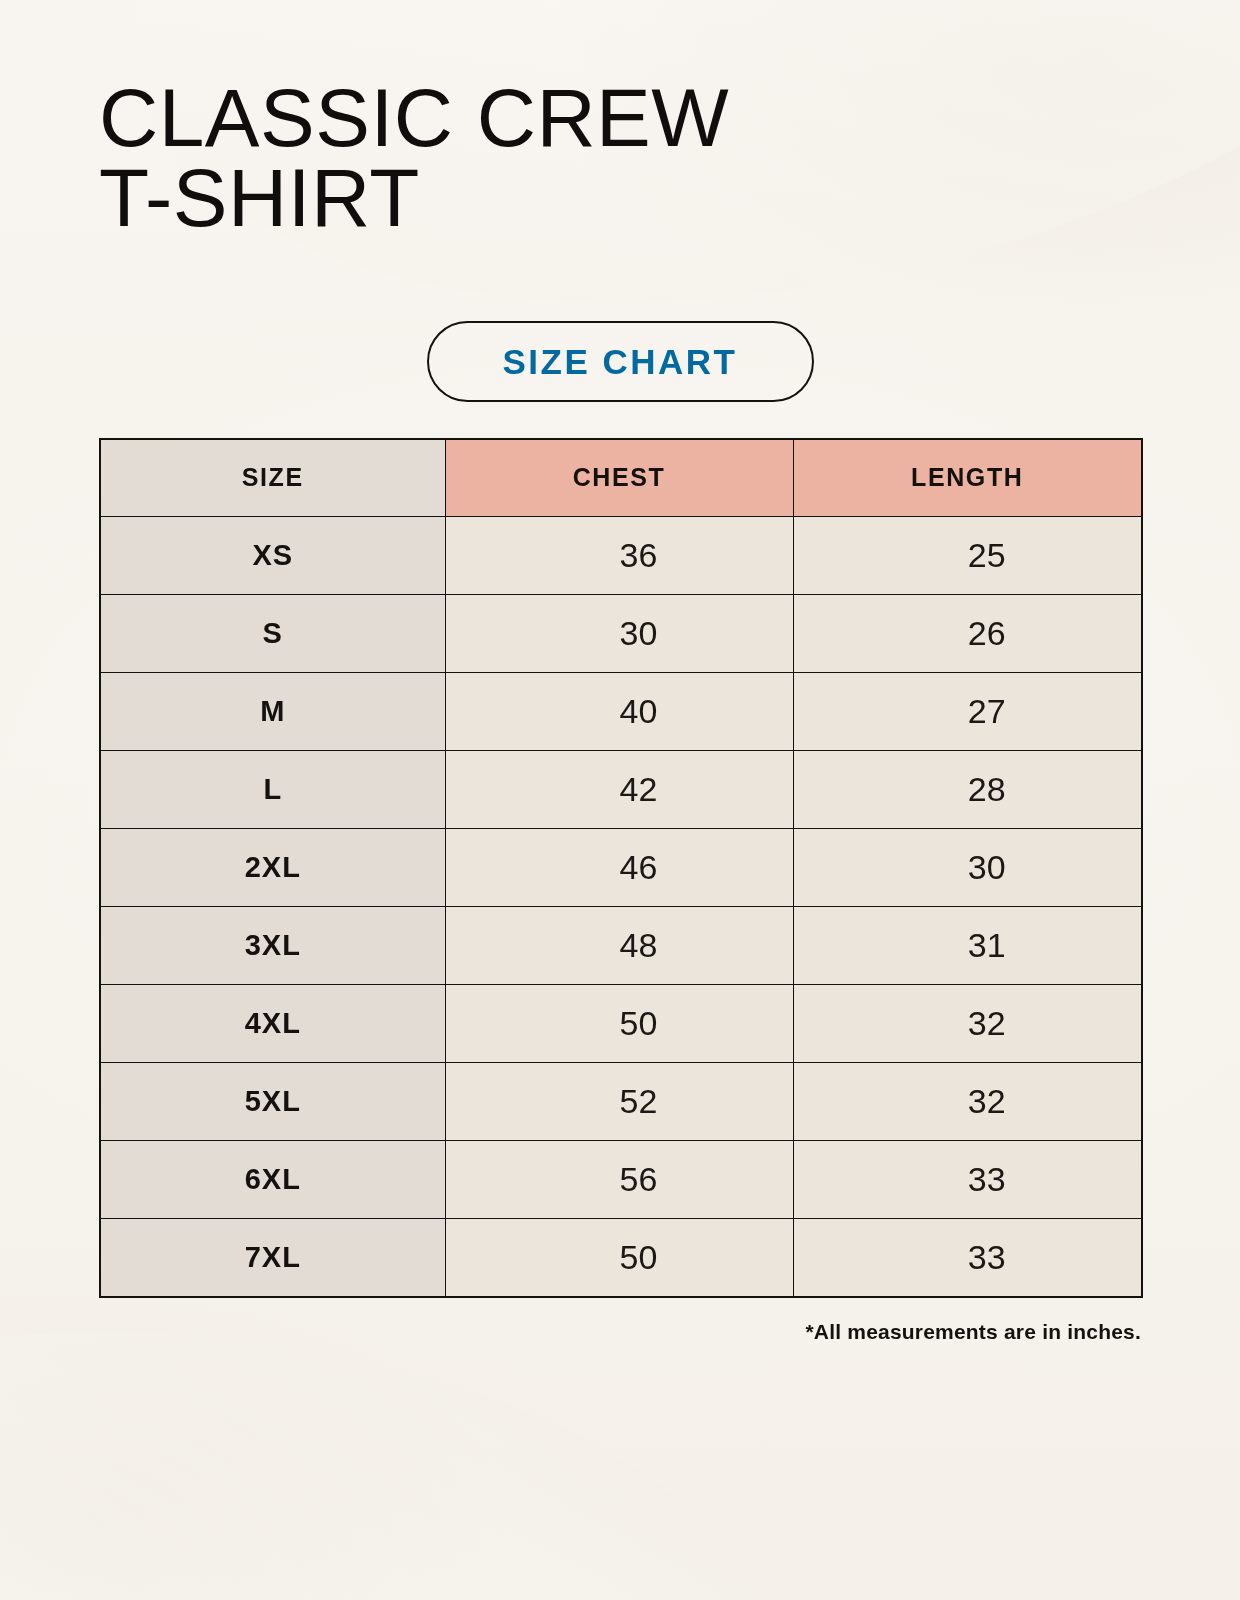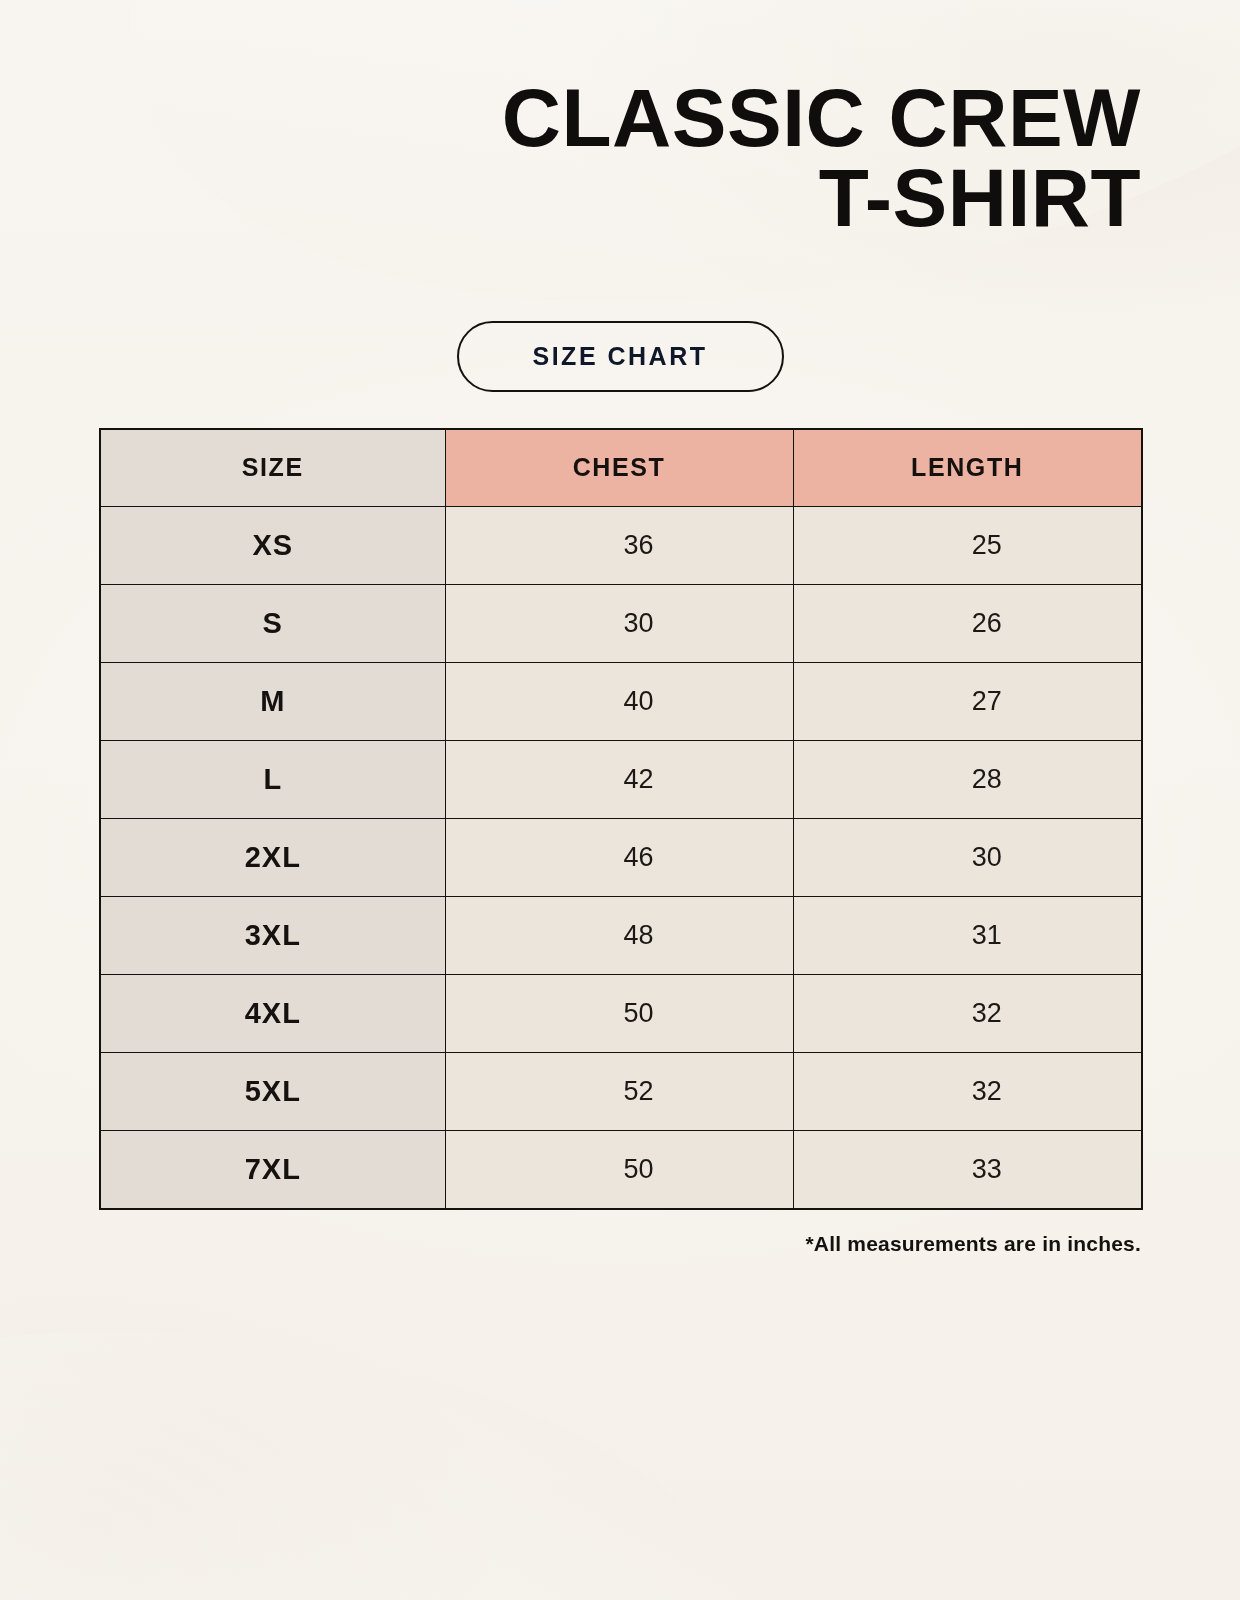--- a/index.html
+++ b/index.html
@@ -51,43 +51,43 @@
   .page {
     position: relative;
     width: 1240px;
     height: 1600px;
     padding: 0 99px;
   }
 
   .title {
     margin: 0;
     padding-top: 78px;
-    text-align: right;
+    text-align: left;
     font-size: 82px;
     line-height: 0.98;
     letter-spacing: 0.5px;
-    font-weight: 700;
+    font-weight: 400;
     color: #100e0c;
     font-family: "Liberation Sans", sans-serif;
   }
   .title .line2 { display: block; }
 
   .pill-wrap {
     display: flex;
     justify-content: center;
     margin-top: 82px;
   }
   .pill {
     border: 2px solid #14110f;
     border-radius: 60px;
     padding: 21px 74px;
-    font-size: 25px;
+    font-size: 35px;
     font-weight: 700;
     letter-spacing: 2.5px;
-    color: #0f172a;
+    color: #0369a1;
     background: transparent;
     line-height: 1;
   }
 
   .table-wrap { margin-top: 36px; }
 
   table.size-table {
     width: 1042px;
     border-collapse: collapse;
     table-layout: fixed;
@@ -114,21 +114,21 @@
   thead th.h-length{ background: #ecb2a2; }
 
   tbody td.cell-size {
     background: #e3dcd5;
     font-size: 29px;
     font-weight: 700;
     letter-spacing: 1px;
   }
   tbody td.cell-val {
     background: #ece5dc;
-    font-size: 27px;
+    font-size: 34px;
     font-weight: 400;
     color: #1b1815;
     padding-left: 40px;
   }
 
   .footnote {
     text-align: right;
     width: 1042px;
     margin-top: 22px;
     font-size: 21px;
@@ -204,20 +204,25 @@
             <td class="cell-size">4XL</td>
             <td class="cell-val">50</td>
             <td class="cell-val">32</td>
           </tr>
           <tr>
             <td class="cell-size">5XL</td>
             <td class="cell-val">52</td>
             <td class="cell-val">32</td>
           </tr>
           <tr>
+            <td class="cell-size">6XL</td>
+            <td class="cell-val">56</td>
+            <td class="cell-val">33</td>
+          </tr>
+          <tr>
             <td class="cell-size">7XL</td>
             <td class="cell-val">50</td>
             <td class="cell-val">33</td>
           </tr>
         </tbody>
     </table>
 
     <div class="footnote">*All measurements are in inches.</div>
   </div>
 

